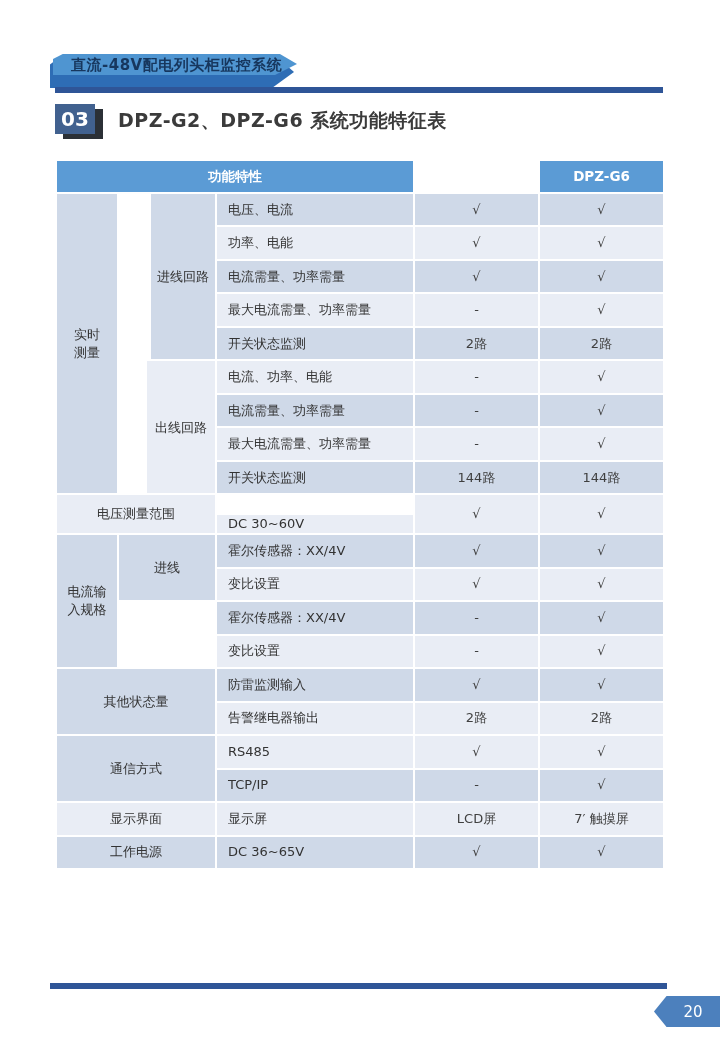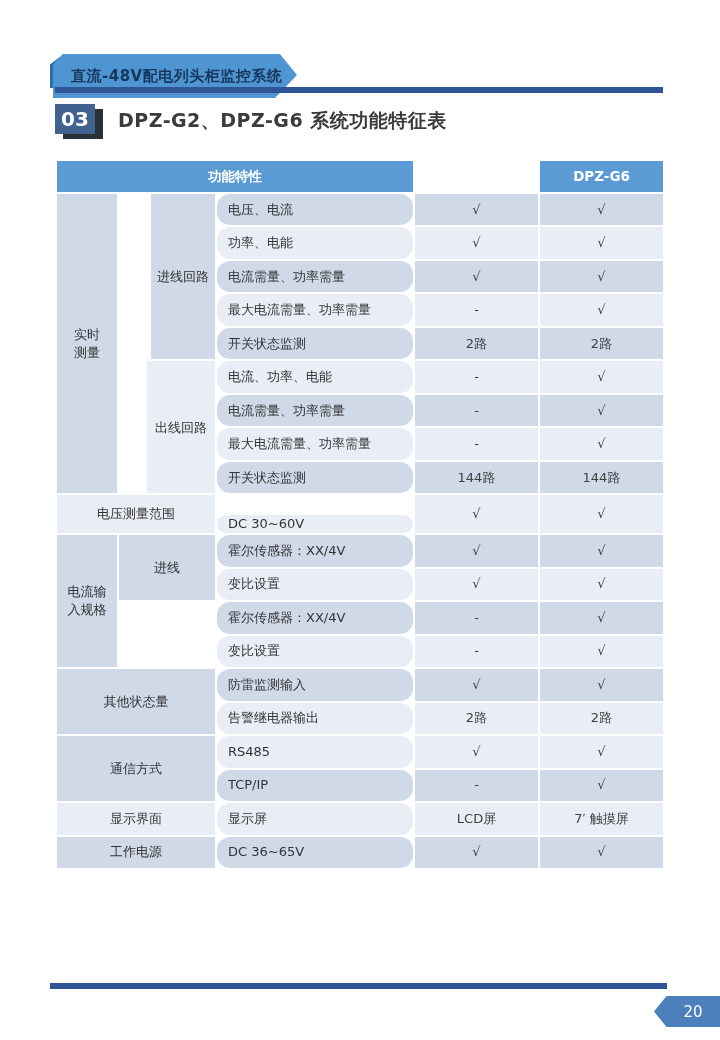--- a/index.html
+++ b/index.html
@@ -10,24 +10,24 @@
     background:#ffffff; overflow:hidden;
   }
 
   
   .banner-shadow {
     position:absolute; left:50px; top:57px; width:244px; height:31px;
     background:#2e6db5;
     clip-path:polygon(4% 0, 93% 0, 100% 48%, 91% 100%, 0 100%, 0 24%);
   }
   .banner {
-    position:absolute; left:53px; top:54px; width:244px; height:44px;
+    position:absolute; left:53px; top:54px; width:244px; height:21px;
     background:#4f95d1;
     clip-path:polygon(4% 0, 93% 0, 100% 48%, 91% 100%, 0 100%, 0 24%);
-    display:flex; align-items:center; padding-left:18px;
+    display:flex; align-items:flex-end; padding-left:18px;
     font-size:15px; font-weight:bold; color:#17375e; letter-spacing:.5px;
   }
   .top-bar {
     position:absolute; left:55px; top:87px; width:608px; height:6px;
     background:#2f5597;
   }
 
   
   .sec-num-shadow {
     position:absolute; left:63px; top:109px; width:40px; height:30px;
@@ -52,21 +52,21 @@
     gap:2px; background:#ffffff;
   }
   .cell {
     display:flex; align-items:center; justify-content:center;
     font-size:13px; color:#333333; text-align:center;
     white-space:pre-line; line-height:1.35;
   }
   .hdr  { background:#5b9bd5; color:#ffffff; font-weight:bold; font-size:13.5px; }
   .dark  { background:#cfd9e8; }
   .light { background:#e9edf5; }
-  .feature { justify-content:flex-start; padding-left:11px; text-align:left;border-radius:13px; }
+  .feature { justify-content:flex-start; padding-left:11px; text-align:left; }
   .val { color:#3f3f3f; }
 
   
   .bottom-bar {
     position:absolute; left:50px; top:983px; width:617px; height:6px;
     background:#2f5597;
   }
   .page-badge {
     position:absolute; right:0; top:996px; width:66px; height:31px;
     background:#4c80bd;

